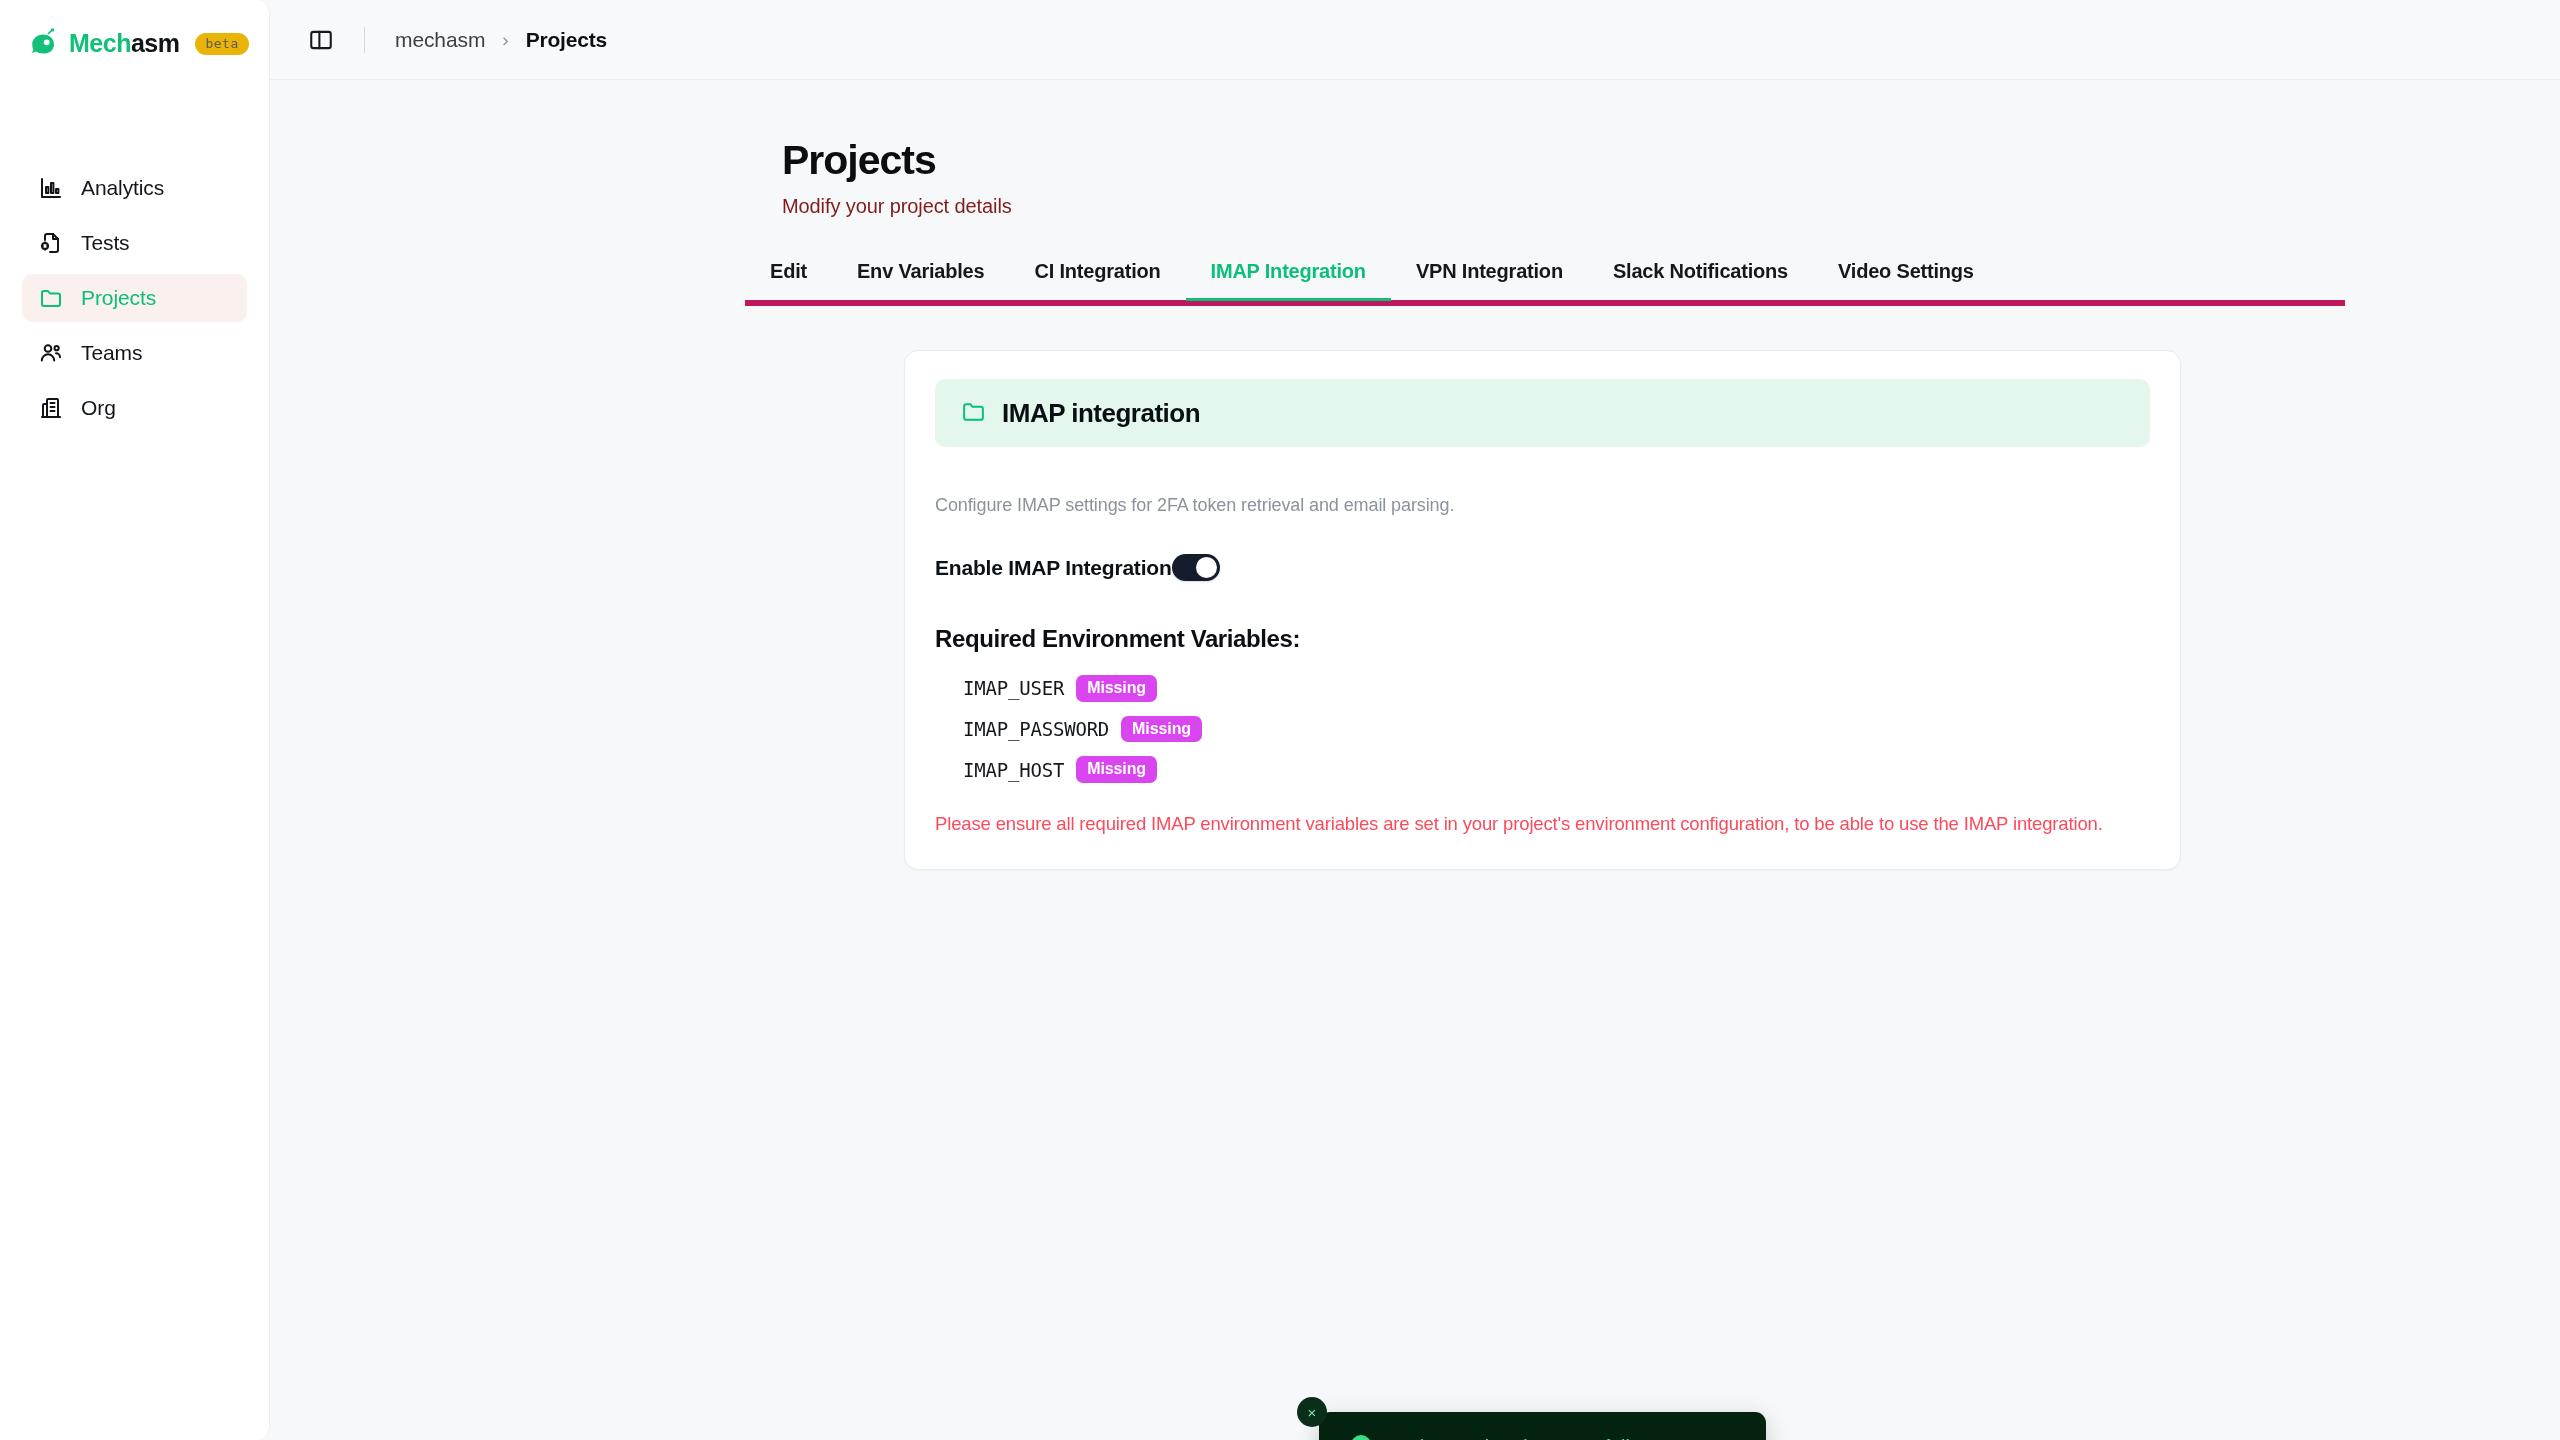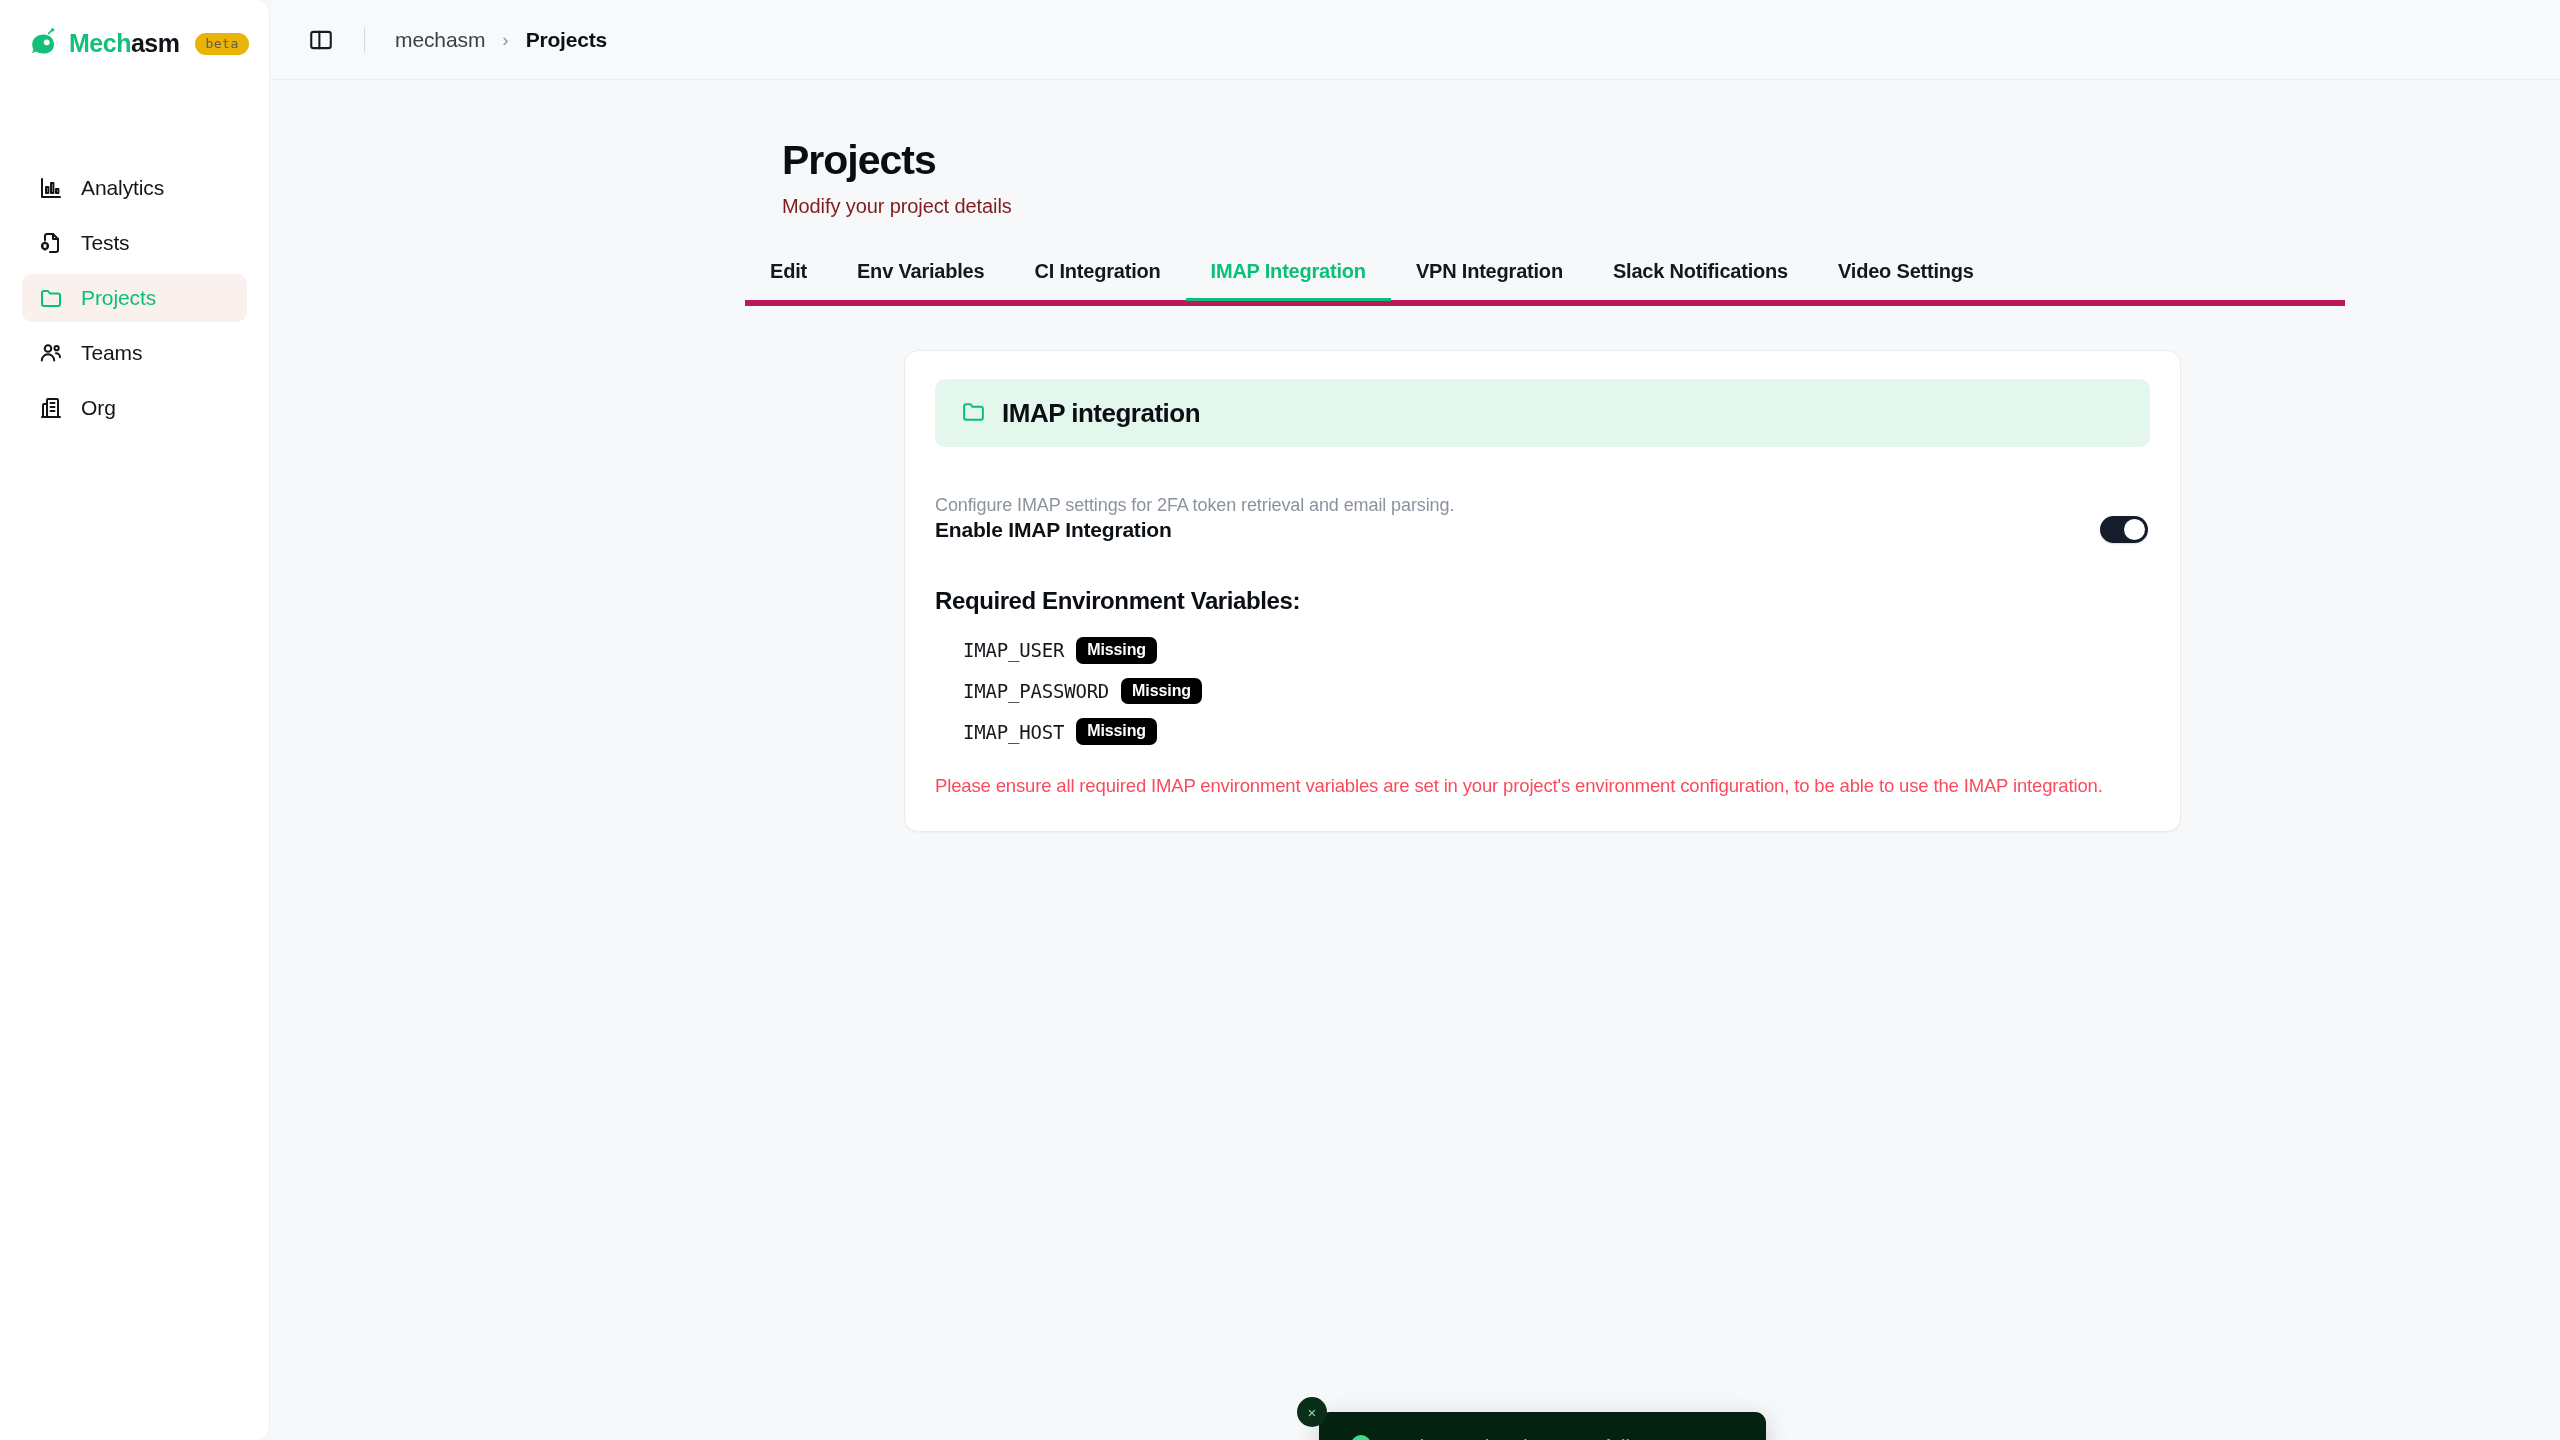--- a/index.html
+++ b/index.html
@@ -89,43 +89,43 @@
   }
   .card-header {
     background: #e4f7ed; border-radius: 10px;
     height: 68px; display: flex; align-items: center; gap: 16px;
     padding: 0 26px;
   }
   .card-header-title { font-size: 26px; font-weight: 800; color: #0b0f14; letter-spacing: -0.5px; }
   .card-desc { font-size: 18px; color: #8b939d; margin-top: 48px; letter-spacing: -0.1px; }
 
   .toggle-row {
-    display: flex; align-items: center; justify-content: space-between;
-    padding-right: 2px;
+    display: flex; align-items: center; justify-content: flex-start;
+    margin-top: 38px; padding-right: 2px;
   }
   .toggle-label { font-size: 21px; font-weight: 700; color: #0c1116; letter-spacing: -0.2px; }
   .switch {
     width: 48px; height: 27px; border-radius: 999px; background: #151c2c;
     position: relative; cursor: pointer; flex: 0 0 48px;
     box-shadow: 0 1px 2px rgba(0,0,0,0.15);
   }
   .switch .knob {
     position: absolute; top: 3px; left: 24px;
     width: 21px; height: 21px; border-radius: 50%; background: #ffffff;
   }
 
   .env-title { font-size: 24px; font-weight: 800; color: #0b0f14; margin-top: 44px; letter-spacing: -0.4px; }
   .env-list { margin-top: 22px; display: flex; flex-direction: column; gap: 14px; padding-left: 28px; }
   .env-row { display: flex; align-items: center; gap: 12px; }
   .env-name {
     font-family: "DejaVu Sans Mono", monospace;
     font-size: 19px; color: #14181d; letter-spacing: -0.2px;
   }
   .badge-missing {
-    background: #000000; color: #ffffff;
+    background: #d946ef; color: #ffffff;
     font-size: 16px; font-weight: 700;
     border-radius: 7px; padding: 4px 11px 5px; line-height: 1.1;
     letter-spacing: -0.1px;
   }
   .env-error { margin-top: 30px; font-size: 18.5px; color: #fa4a5c; letter-spacing: -0.15px; }
 
   
   .toast {
     position: absolute; left: 1049px; top: 1332px;
     width: 447px; height: 70px;

